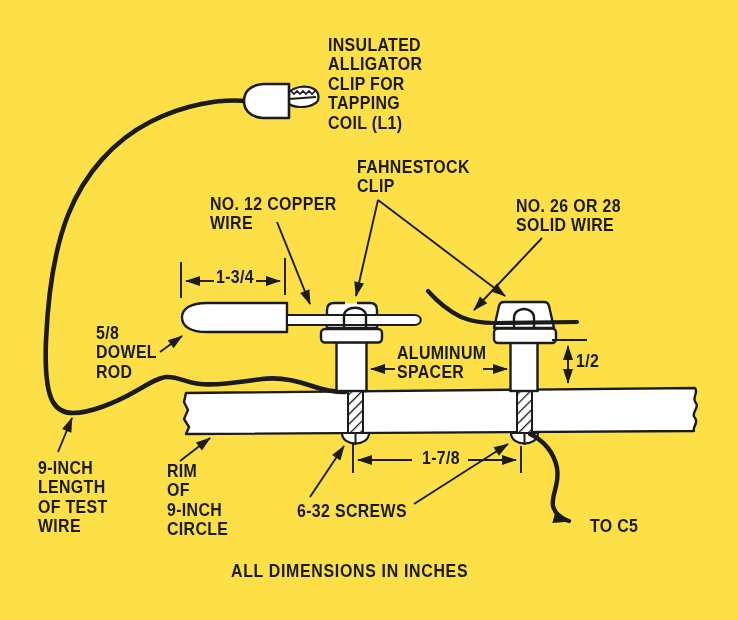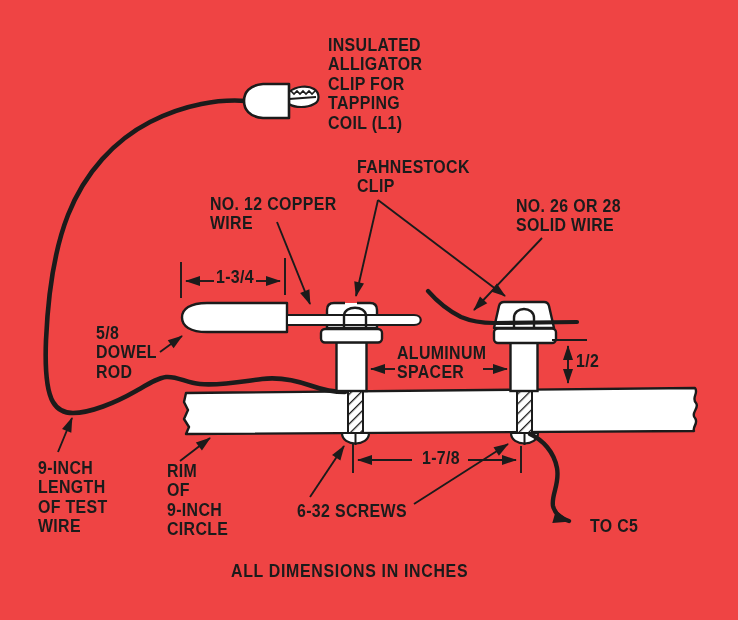--- a/index.html
+++ b/index.html
@@ -1,17 +1,17 @@
 <!DOCTYPE html>
 <html><head>
 <meta charset="utf-8">
 <style>
   html,body{margin:0;padding:0;background:#ffffff;}
   .stage{
-    position:relative;width:738px;height:620px;background:#ef4444;
+    position:relative;width:738px;height:620px;background:#fde047;
     font-family:"Liberation Sans",sans-serif;overflow:hidden;text-decoration:underline;
   }
   .art{position:absolute;left:0;top:0;}
   .lbl{
     position:absolute;
     font:700 18.5px/19.4px "Liberation Sans",sans-serif;
     letter-spacing:0.4px;
     color:#1b1b1b;
     transform:scaleX(0.86);
     transform-origin:0 0;

